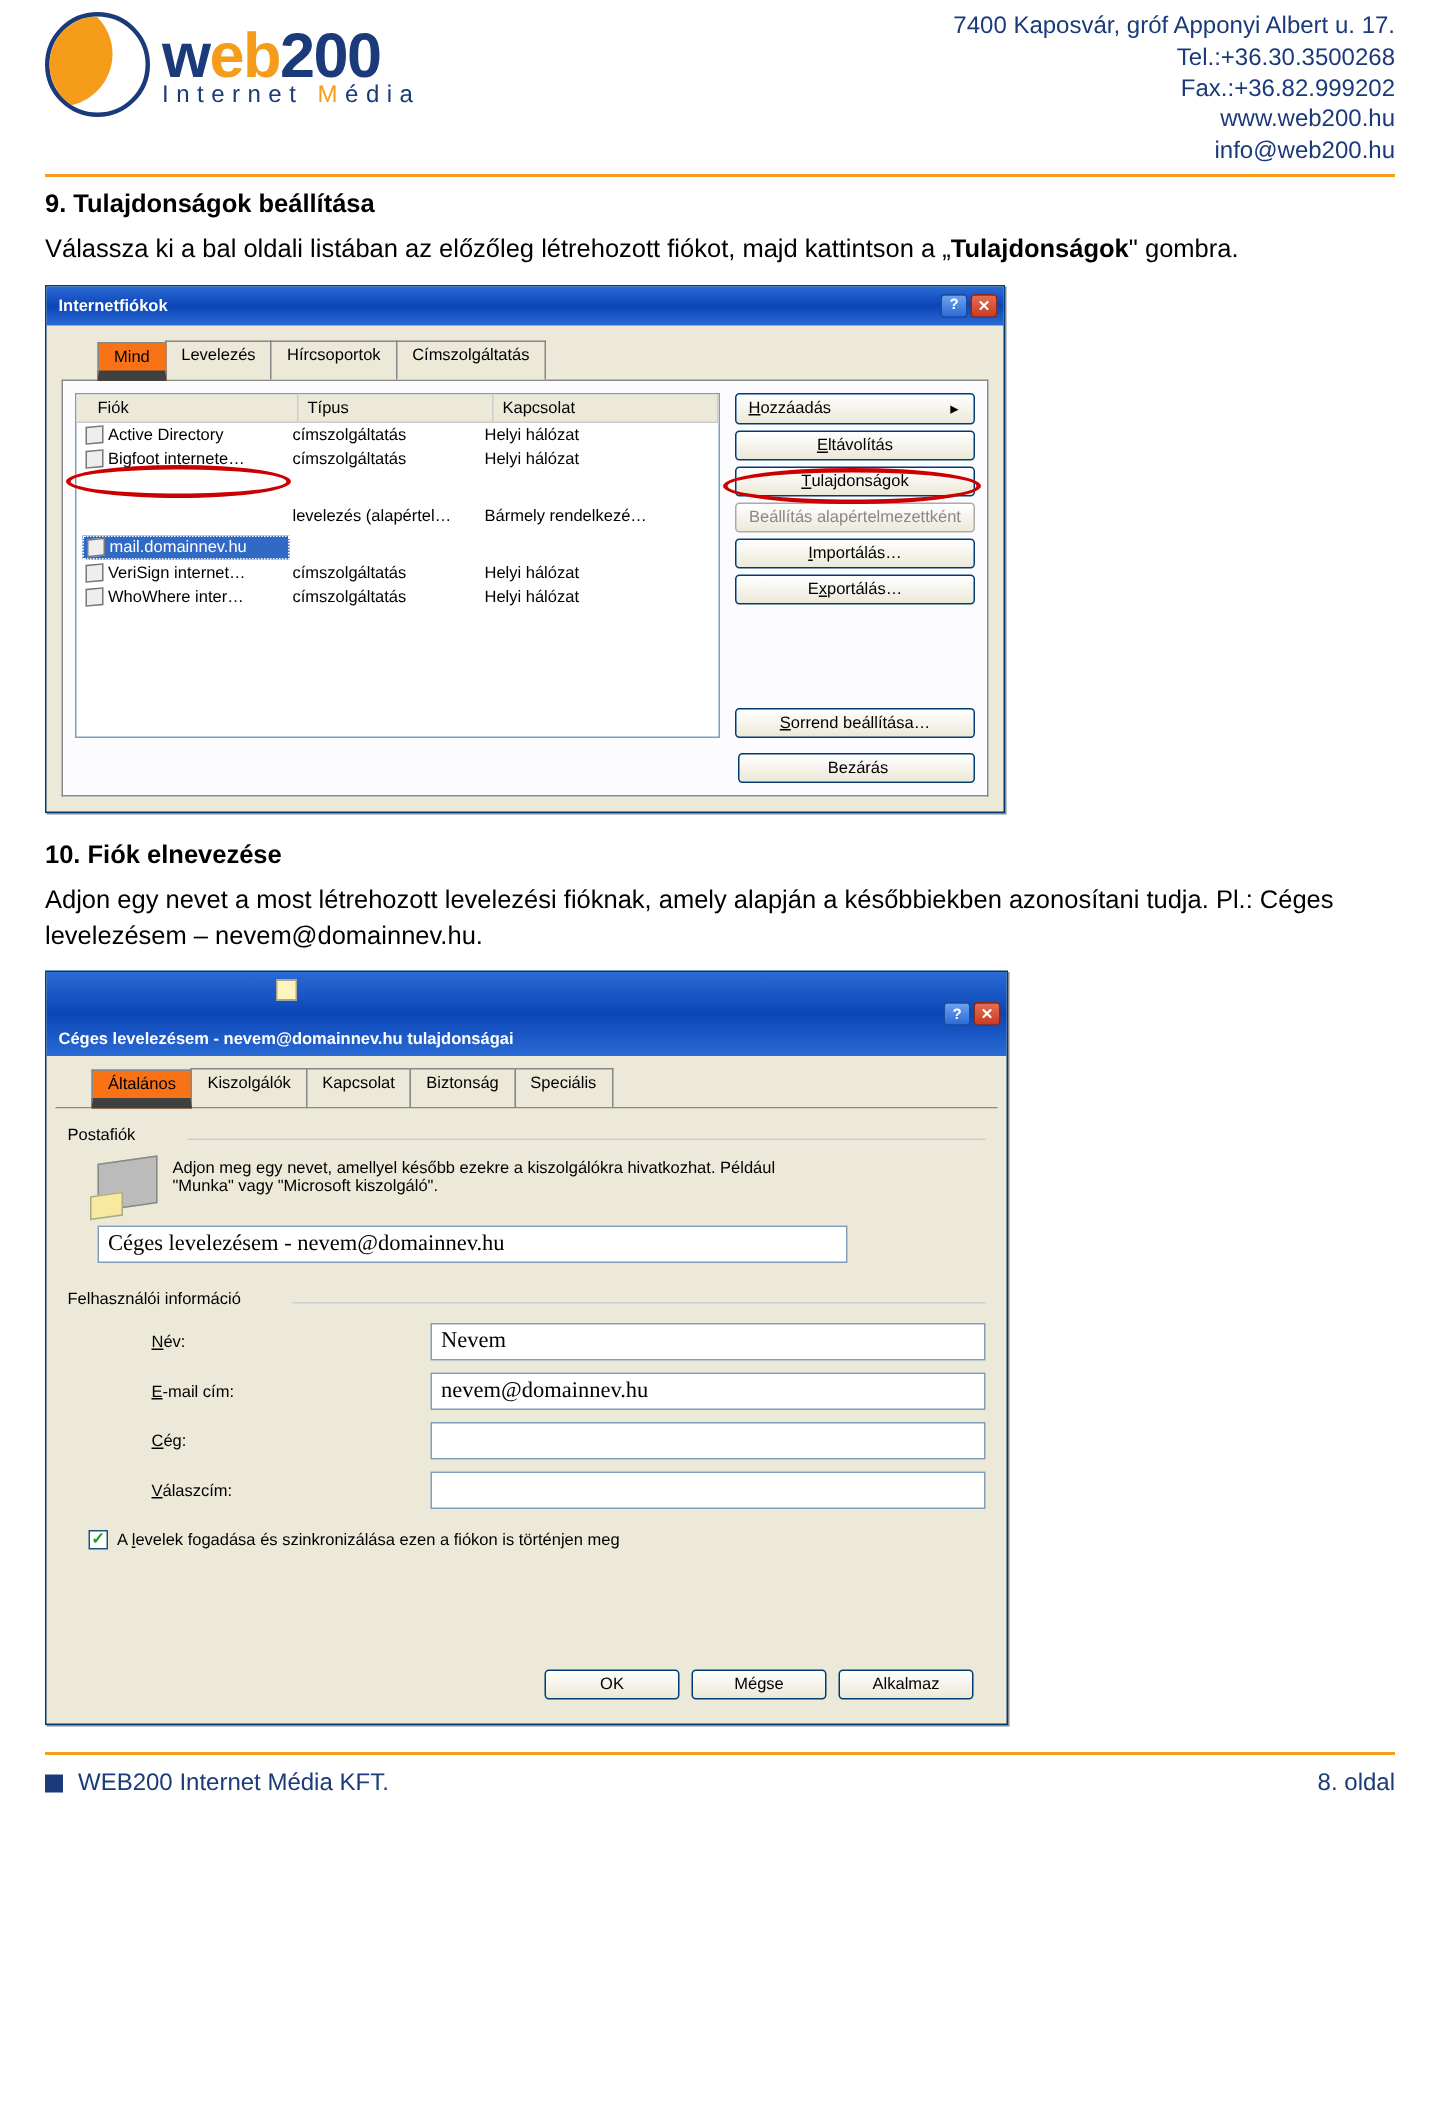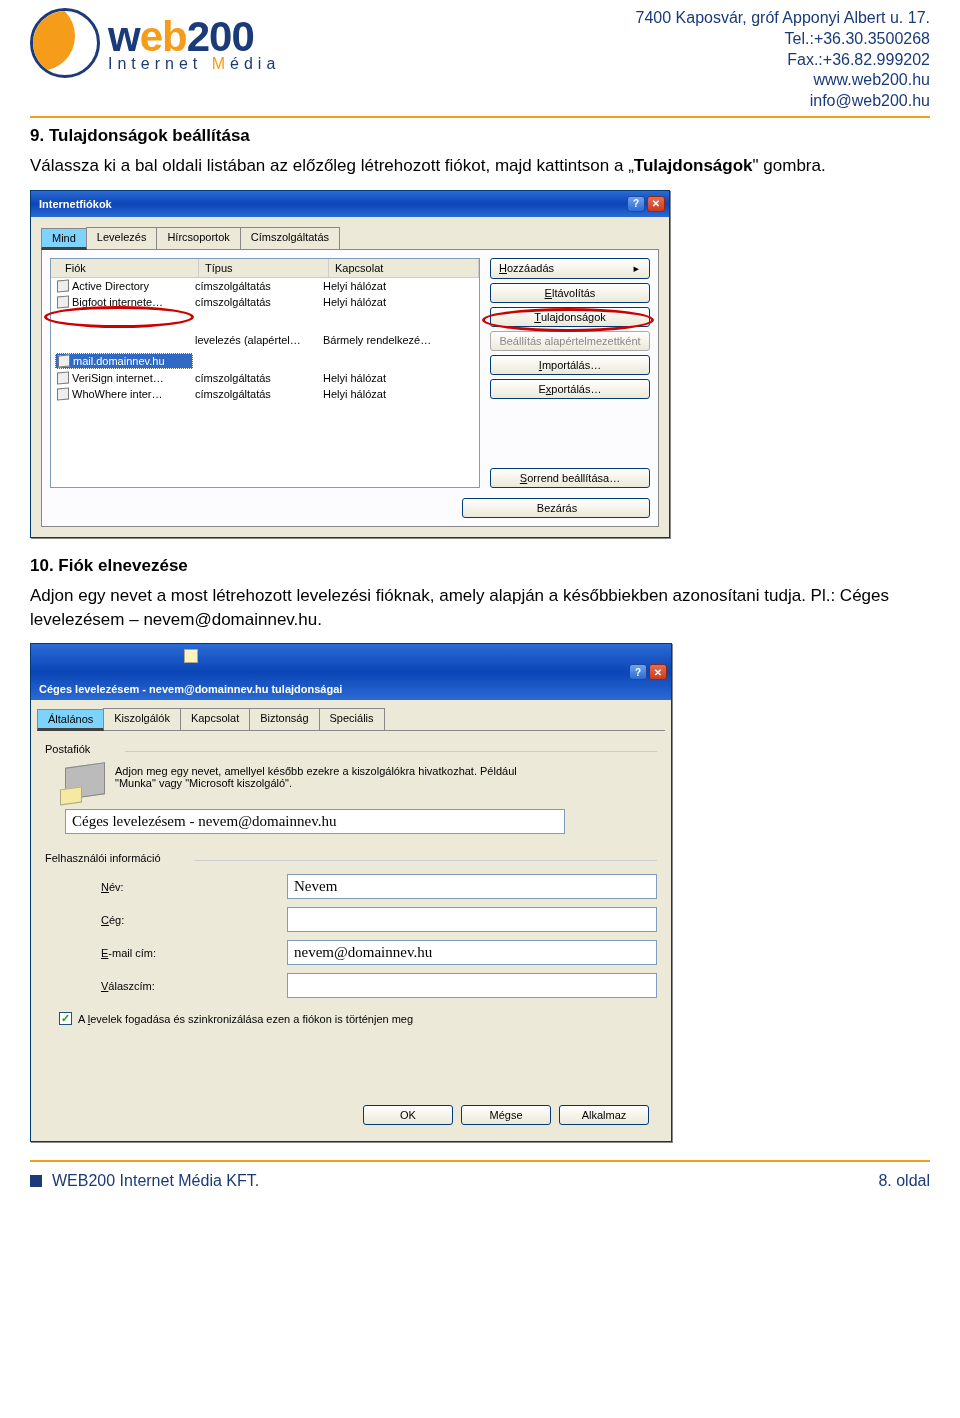--- a/index.html
+++ b/index.html
@@ -58,21 +58,21 @@
     font-size: 10px; font-weight: bold; color: #fff;
   }
   .xp-help { background: linear-gradient(to bottom,#6fa3ee,#2b6bd4); border:1px solid #1a4aa0;}
   .xp-close { background: linear-gradient(to bottom,#e36f57,#cc3a1f); border:1px solid #8a2a13;}
   .xp-body { padding: 10px; }
   .tabs { display: flex; border-bottom: 1px solid #888; }
   .tab {
     padding: 3px 10px; border: 1px solid #888; border-bottom: none;
     background: #ece9d8; margin-right: -1px; position: relative;
   }
-  .tab.active { background: #7dd3fc; z-index: 2; top: 1px; border-bottom: 3px solid #404040;}
+  .tab.active { background: #f97316; z-index: 2; top: 1px; border-bottom: 7px solid #404040; margin-left: 24px;}
   .tab-content {
     border: 1px solid #888; border-top: none; background: #fcfcfe;
     padding: 8px;
   }
 
   
   .d1 { width: 640px; }
   .d1-main { display: flex; gap: 10px;}
   .d1-list-box { border: 1px solid #7f9db9; background: #fff; width: 430px; height: 230px; }
   .d1-list-header { display:flex; background: #ece9d8; border-bottom: 1px solid #ccc; justify-content: flex-end;}
@@ -246,21 +246,21 @@
             <div class="xp-btn disabled">Beállítás alapértelmezettként</div>
             <div class="xp-btn"><span class="ul">I</span>mportálás…</div>
             <div class="xp-btn">E<span class="ul">x</span>portálás…</div>
             <div style="flex:1;min-height:50px;"></div>
             <div class="xp-btn"><span class="ul">S</span>orrend beállítása…</div>
           </div>
           <div class="red-oval" style="left:-6px; top:48px; width:150px; height:22px;"></div>
           <div class="red-oval" style="right:-4px; top:50px; width:172px; height:24px;"></div>
         </div>
         <div style="display:flex;justify-content:flex-end;margin-top:10px;">
-          <div class="xp-btn" style="width:188px;padding-left:10px;">Bezárás</div>
+          <div class="xp-btn" style="width:158px;padding-left:10px;">Bezárás</div>
         </div>
       </div>
     </div>
   </div>
 
   <div class="section-title">10. Fiók elnevezése</div>
   <div class="section-text">Adjon egy nevet a most létrehozott levelezési fióknak, amely alapján a későbbiekben azonosítani tudja. Pl.: Céges levelezésem – nevem@domainnev.hu.</div>
 
   <div class="xp-dialog d2">
     <div class="xp-title">
@@ -295,26 +295,26 @@
 
         <div class="group-label" style="margin-top:18px;">
           <span class="lbl">Felhasználói információ</span><span class="line" style="left:150px;"></span>
         </div>
 
         <div class="form-row">
           <div class="flabel"><span class="ul">N</span>év:</div>
           <input class="text-input" value="Nevem" style="">
         </div>
         <div class="form-row">
+          <div class="flabel"><span class="ul">E</span>-mail cím:</div>
+          <input class="text-input" value="nevem@domainnev.hu" style="">
+        </div>
+        <div class="form-row">
           <div class="flabel"><span class="ul">C</span>ég:</div>
           <input class="text-input" value="" style="">
-        </div>
-        <div class="form-row">
-          <div class="flabel"><span class="ul">E</span>-mail cím:</div>
-          <input class="text-input" value="nevem@domainnev.hu" style="">
         </div>
         <div class="form-row">
           <div class="flabel"><span class="ul">V</span>álaszcím:</div>
           <input class="text-input" value="" style="">
         </div>
 
         <div class="chk-row">
           <div class="chk">
               <span class="mark">✓</span>
             </div>

